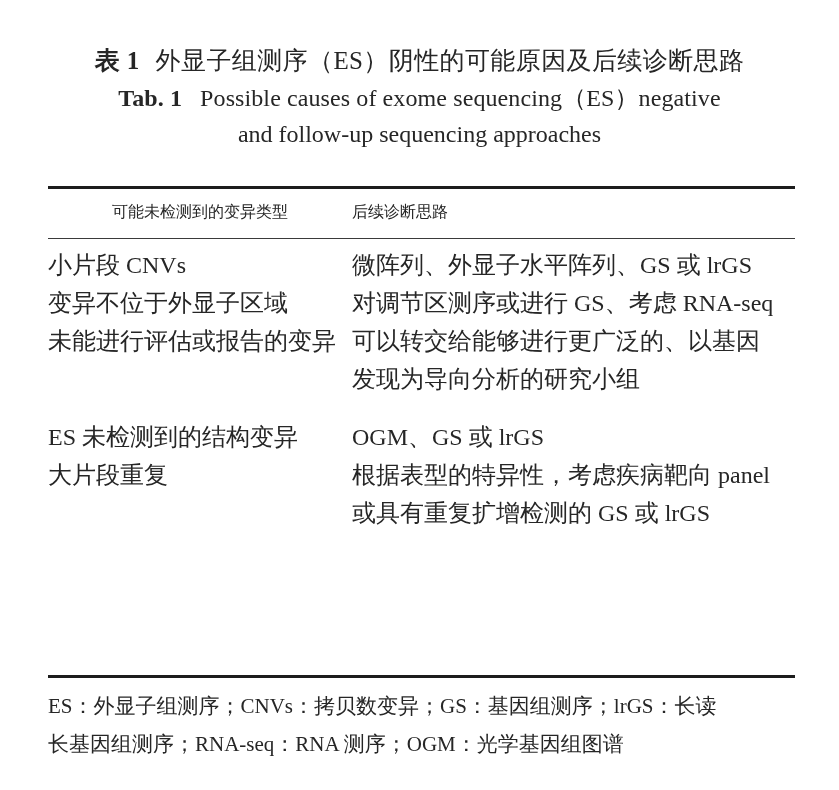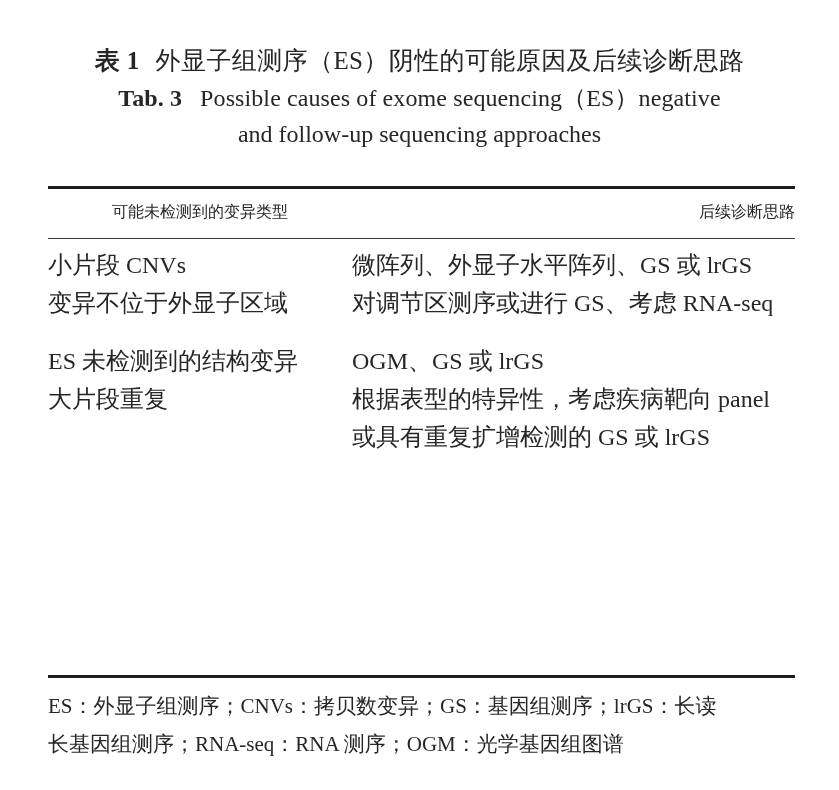--- a/index.html
+++ b/index.html
@@ -80,21 +80,21 @@
     padding: 0;
     font-weight: normal;
   }
   .col-a { width: 304px; }
   .col-b { width: 443px; }
   .hdr-a {
     padding-left: 5px;
     line-height: 44px;
   }
   .hdr-b {
-    text-align: right;
+    text-align: left;
     padding-left: 105px;
     line-height: 44px;
     margin-top: 32px;
   }
 
   .row td {
     font-size: 24px;
     line-height: 38px;
   }
   .cell-a { padding-left: 5px; }
@@ -116,21 +116,21 @@
   }
   .fn-line { display: block; white-space: nowrap; }
 </style>
 </head>
 <body>
 
 <div class="page">
 
   <div class="caption">
     <span class="cap-line cap-cn"><span class="cap-label">表 1</span><span class="cap-gap-cn"></span><span>外显子组测序（ES）阴性的可能原因及后续诊断思路</span></span>
-    <span class="cap-line cap-en"><span class="cap-label">Tab. 3</span><span class="cap-gap-en"></span><span>Possible causes of exome sequencing（ES）negative</span></span>
+    <span class="cap-line cap-en"><span class="cap-label">Tab. 1</span><span class="cap-gap-en"></span><span>Possible causes of exome sequencing（ES）negative</span></span>
     <span class="cap-line cap-en-2">and follow-up sequencing approaches</span>
   </div>
 
   <div class="rule rule-top"></div>
   <div class="rule rule-mid"></div>
   <div class="rule rule-bottom"></div>
 
   <table class="tbl">
     <colgroup>
       <col class="col-a">
@@ -148,20 +148,27 @@
         <td class="cell-b">
           <span class="cell-line">微阵列、外显子水平阵列、GS 或 lrGS</span>
         </td>
       </tr>
       <tr class="row">
         <td class="cell-a">变异不位于外显子区域</td>
         <td class="cell-b">
           <span class="cell-line">对调节区测序或进行 GS、考虑 RNA-seq</span>
         </td>
       </tr>
+      <tr class="row">
+        <td class="cell-a">未能进行评估或报告的变异</td>
+        <td class="cell-b">
+          <span class="cell-line">可以转交给能够进行更广泛的、以基因</span>
+          <span class="cell-line">发现为导向分析的研究小组</span>
+        </td>
+      </tr>
       <tr class="row row-pad-top">
         <td class="cell-a">ES 未检测到的结构变异</td>
         <td class="cell-b">
           <span class="cell-line">OGM、GS 或 lrGS</span>
         </td>
       </tr>
       <tr class="row">
         <td class="cell-a">大片段重复</td>
         <td class="cell-b">
           <span class="cell-line">根据表型的特异性，考虑疾病靶向 panel</span>

